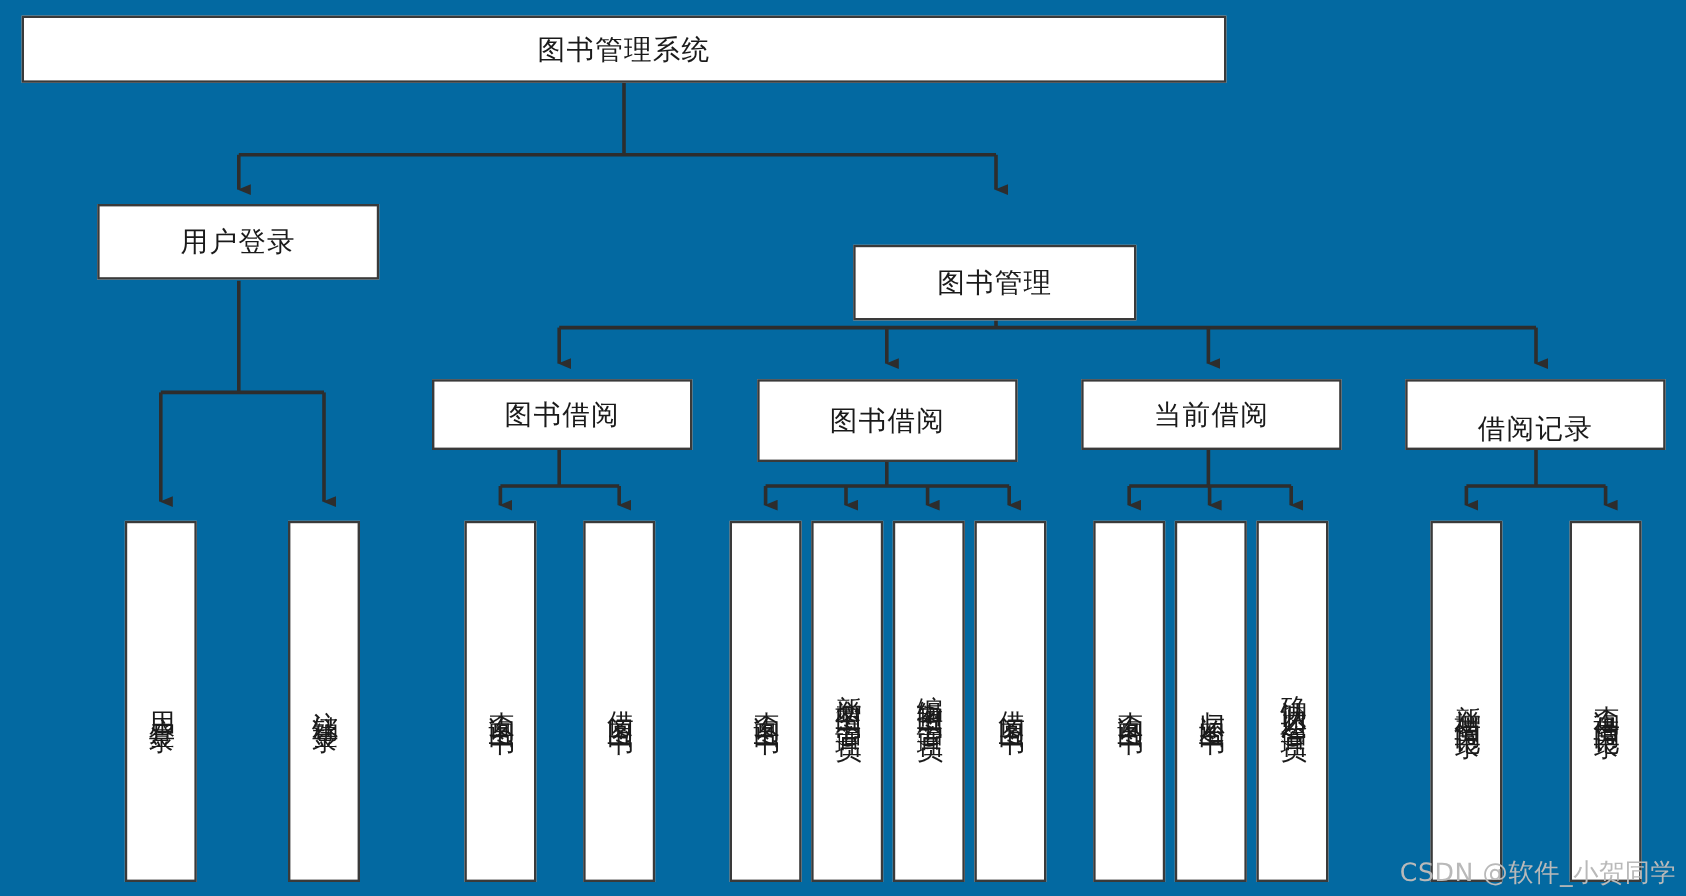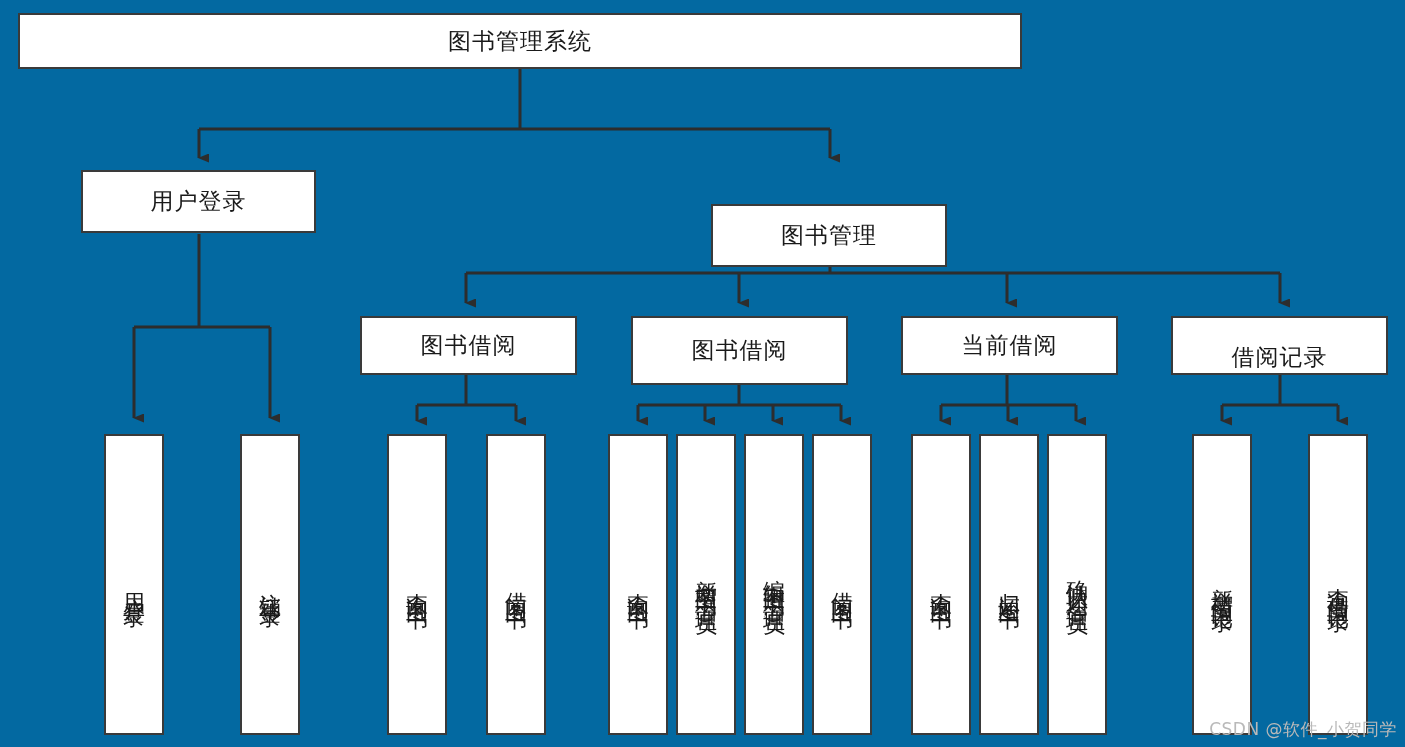--- a/index.html
+++ b/index.html
@@ -53,21 +53,21 @@
     white-space: nowrap;
     text-align: center;
   }
   .node .htext {
     white-space: nowrap;
   }
   #watermark {
     position: absolute;
     right: 8px;
     bottom: 6px;
-    font-size: 17px;
+    font-size: 21px;
     color: #b9b9b9;
     letter-spacing: 0.5px;
     white-space: nowrap;
     user-select: none;
   }
 </style>
 </head>
 <body>
 
 <div id="diagram-root">

